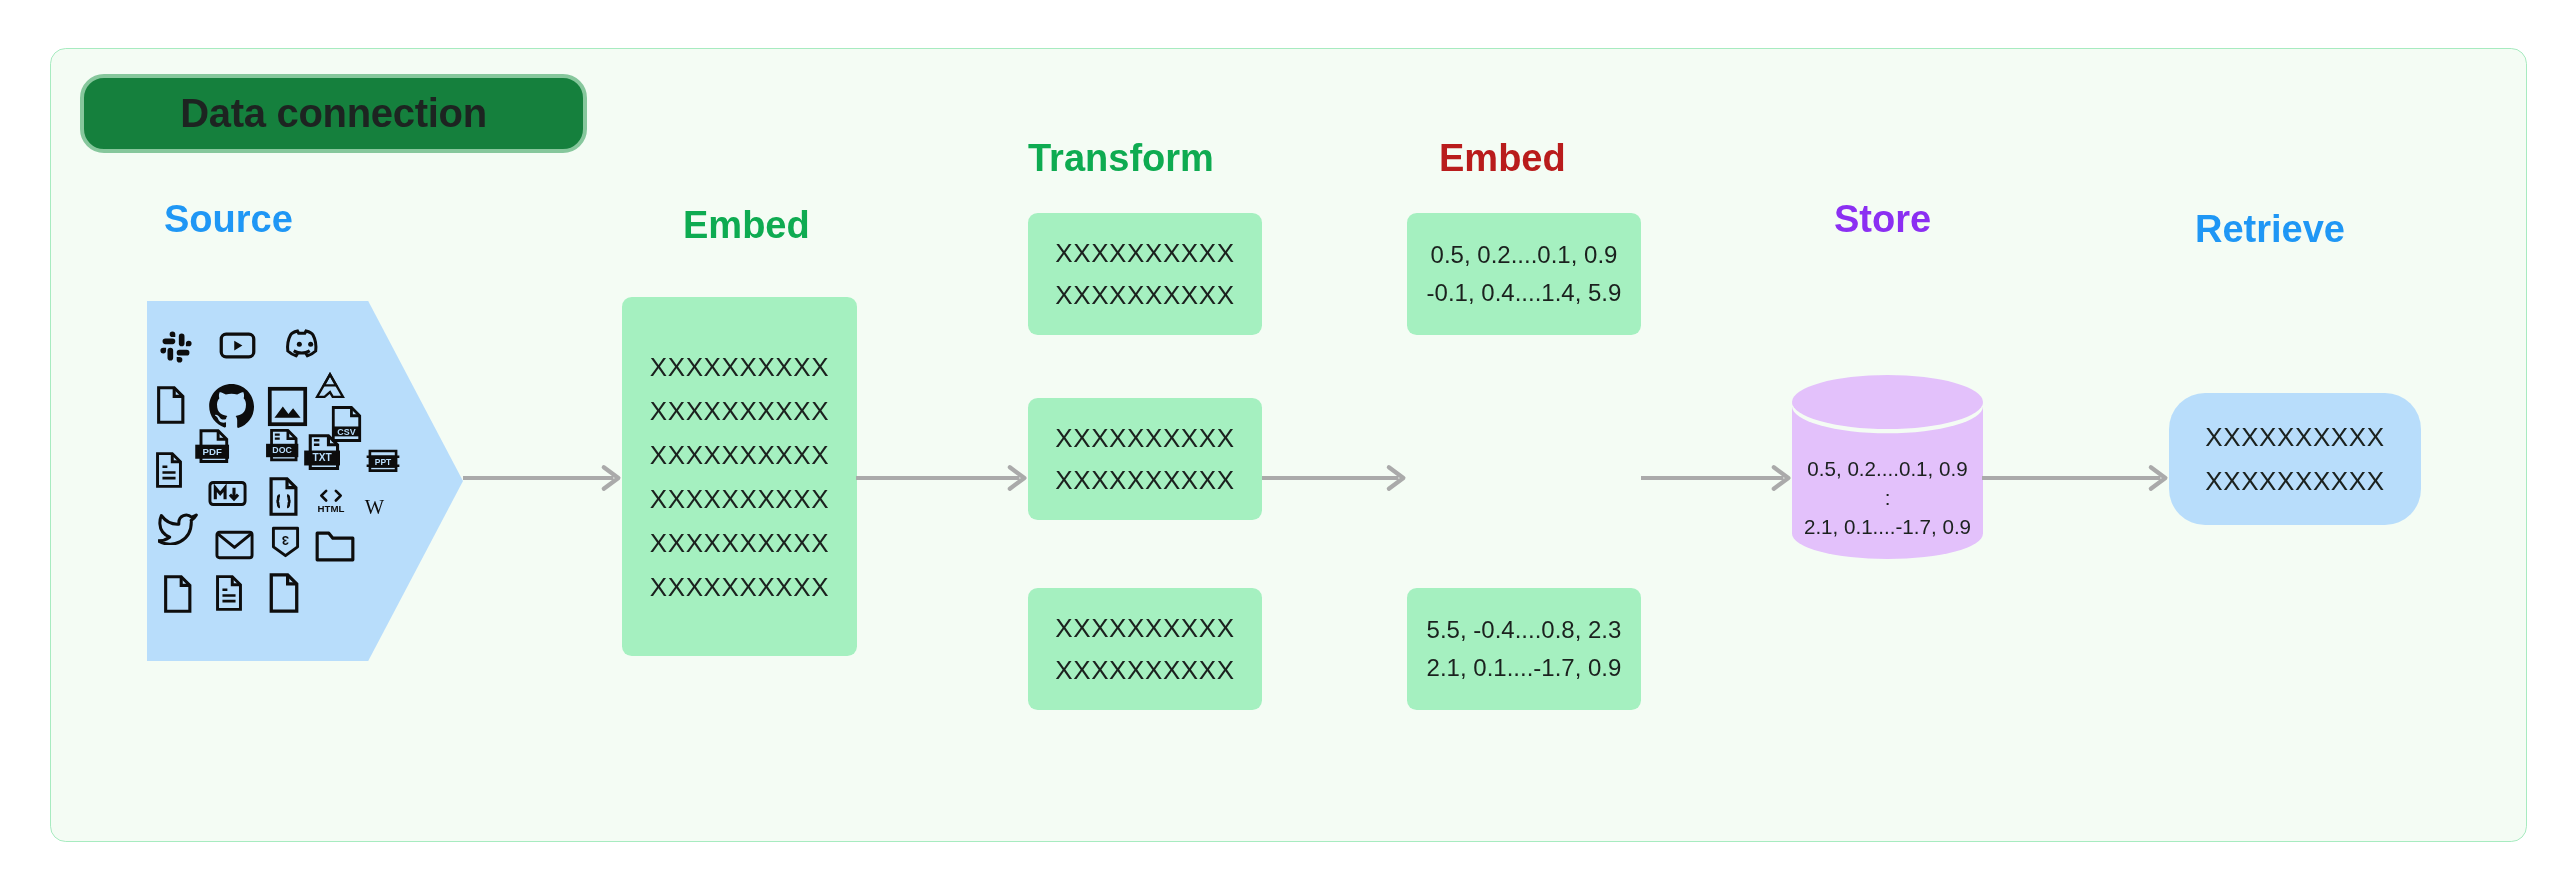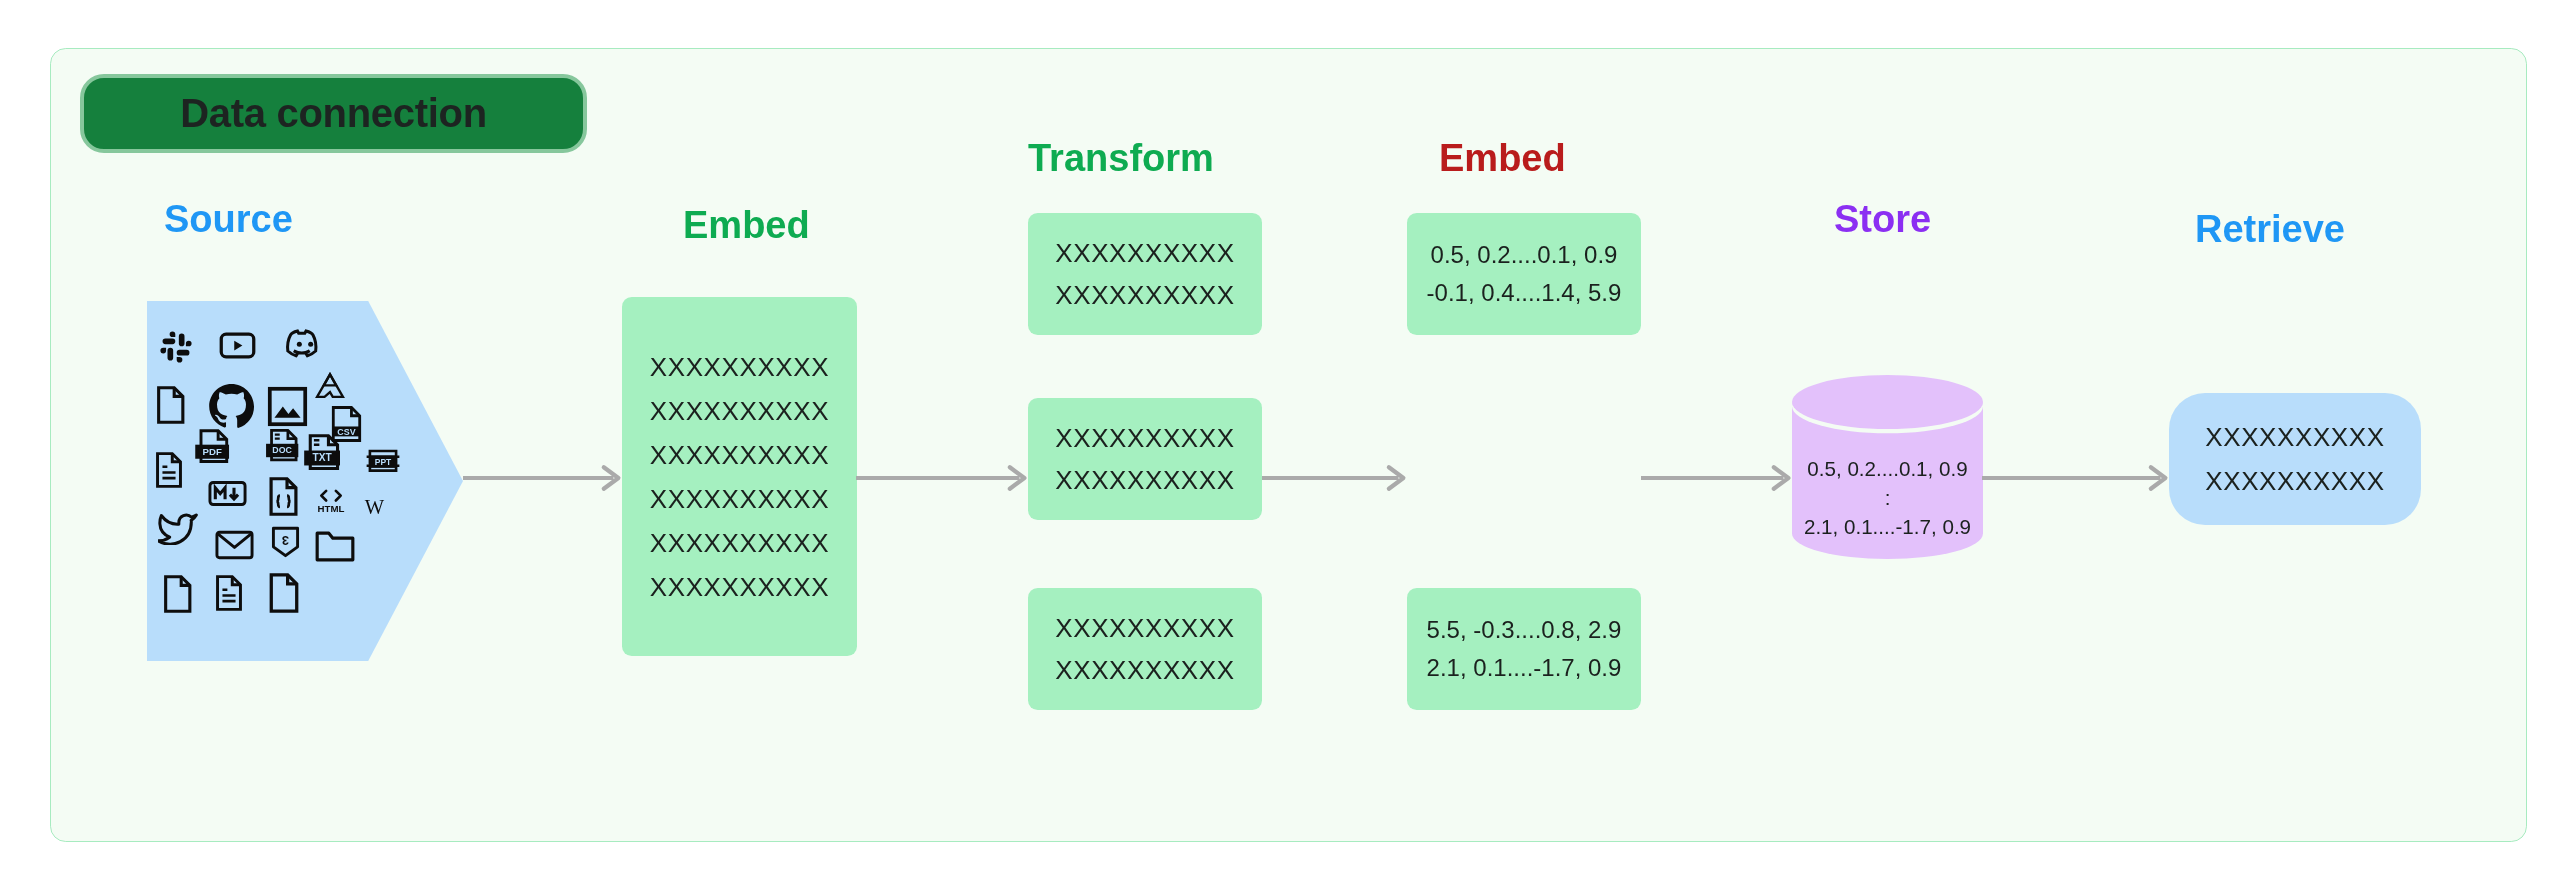--- a/index.html
+++ b/index.html
@@ -356,21 +356,21 @@
         <path d="M0 30H226" stroke="#aaaaaa" stroke-width="7" fill="none"></path>
         <path d="M210 12 234 30 210 48" stroke="#aaaaaa" stroke-width="7" fill="none" stroke-linecap="round" stroke-linejoin="round"></path>
       </svg>
   </div>
 
   <div class="card em em1">
     <div class="ln">0.5, 0.2....0.1, 0.9</div>
     <div class="ln">-0.1, 0.4....1.4, 5.9</div>
   </div>
   <div class="card em em3">
-    <div class="ln">5.5, -0.3....0.8, 2.9</div>
+    <div class="ln">5.5, -0.4....0.8, 2.3</div>
     <div class="ln">2.1, 0.1....-1.7, 0.9</div>
   </div>
 
   <div class="arrow a4">
     <svg viewBox="0 0 249 60" preserveAspectRatio="none">
         <path d="M0 30H235" stroke="#aaaaaa" stroke-width="7" fill="none"></path>
         <path d="M219 12 243 30 219 48" stroke="#aaaaaa" stroke-width="7" fill="none" stroke-linecap="round" stroke-linejoin="round"></path>
       </svg>
   </div>
 

